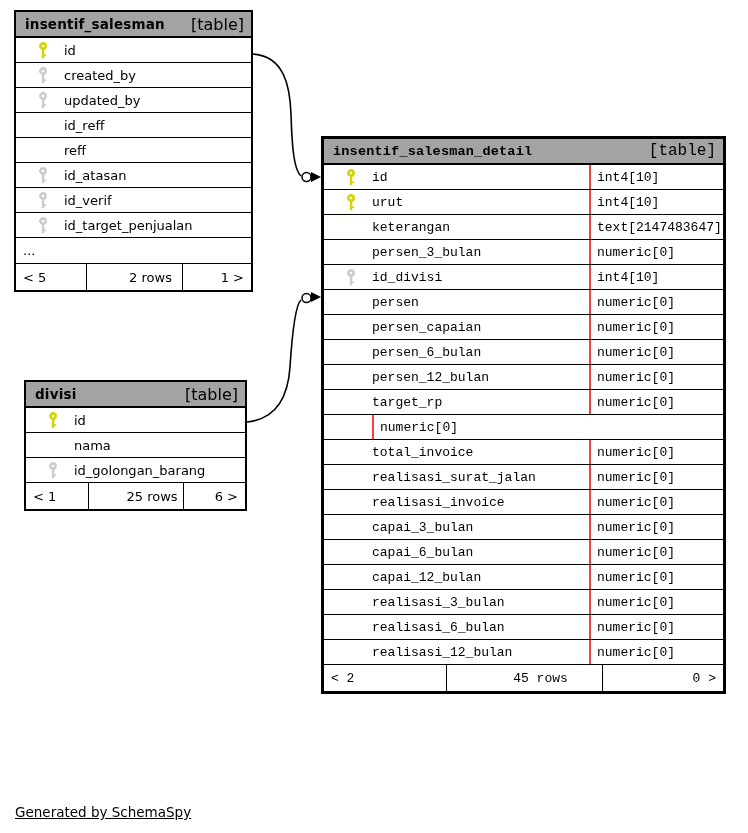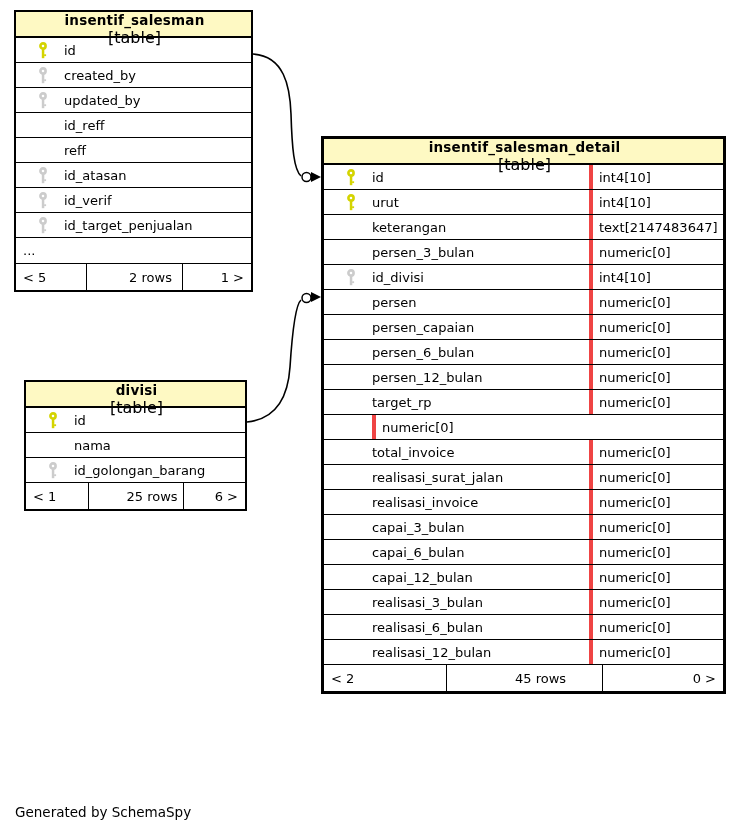--- a/index.html
+++ b/index.html
@@ -16,57 +16,56 @@
   .edges { position:absolute; left:0; top:0; width:748px; height:833px; pointer-events:none; }
   .edges path { fill:none; stroke:#000; stroke-width:1.6px; }
   .edges circle { fill:#ffffff; stroke:#000; stroke-width:1.5px; }
   .edges polygon { fill:#000; stroke:none; }
 
   .dbtable { position:absolute; background:#ffffff; border:2px solid #000; }
   .dbtable.focus { border-width:3px; }
 
   .thead {
     display:flex; align-items:center; justify-content:space-between;
-    height:26px; background:#fef9c3; border-bottom:2px solid #000;
+    height:26px; background:#a3a3a3; border-bottom:2px solid #000;
     padding:0 7px 0 9px;
-    flex-direction:column;
   }
   .tname { font-weight:bold; font-size:13.5px; letter-spacing:0.2px; }
   .ttag  { font-size:16px; }
 
   .trow {
     display:flex; align-items:center;
     height:25px; border-bottom:1px solid #000;
     padding-left:22px;
   }
   .trow.ellipsis { height:26px; padding-left:7px; }
   .kcell { width:26px; display:flex; align-items:center; flex-shrink:0; }
   .kcell svg { display:block; }
   .cname { flex:1; white-space:nowrap; overflow:hidden; }
   .ctype {
     width:134px; flex-shrink:0; align-self:stretch;
     display:flex; align-items:center;
-    border-left:4px solid #ef4444; padding-left:6px;
+    border-left:2px solid #ef4444; padding-left:6px;
     white-space:nowrap;
   }
 
   .tfoot { display:flex; align-items:center; height:26px; }
   .f-left  { padding-left:7px; }
   .f-mid   { flex:1; text-align:center; border-left:1.5px solid #000; align-self:stretch; display:flex; align-items:center; justify-content:center;padding-left:32px; }
   .f-right { text-align:right; padding-right:7px; border-left:1.5px solid #000; align-self:stretch; display:flex; align-items:center; justify-content:flex-end; }
 
   
   #t0 { left:14px;  top:10px;  width:239px; }
   #t1 { left:24px;  top:380px; width:223px; }
-  #t2 { left:321px; top:136px; width:405px; }
+  #t2 { left:321px; top:136px; width:405px;font-family:Liberation Mono, monospace; }
   #t0 .f-left { width:70px; }  #t0 .f-right { width:69px; }
   #t1 .f-left { width:62px; }  #t1 .f-right { width:62px; }
   #t2 .f-left { width:122px; } #t2 .f-right { width:121px; }
 
-  .gen-note { position:absolute; left:15px; top:804px; font-size:13.5px; }
+  .gen-note { position:absolute; left:15px; top:804px; font-size:13.5px;text-decoration:underline; }
 </style>
 </head>
 <body>
 
 <div class="canvas">
 
   <svg class="edges" viewBox="0 0 748 833">
     <g>
       <path d="M253,54 C284,56 290,86 291,114 C292,148 294,170 301,176"></path>
       <circle cx="306.5" cy="177" r="4.5"></circle>

